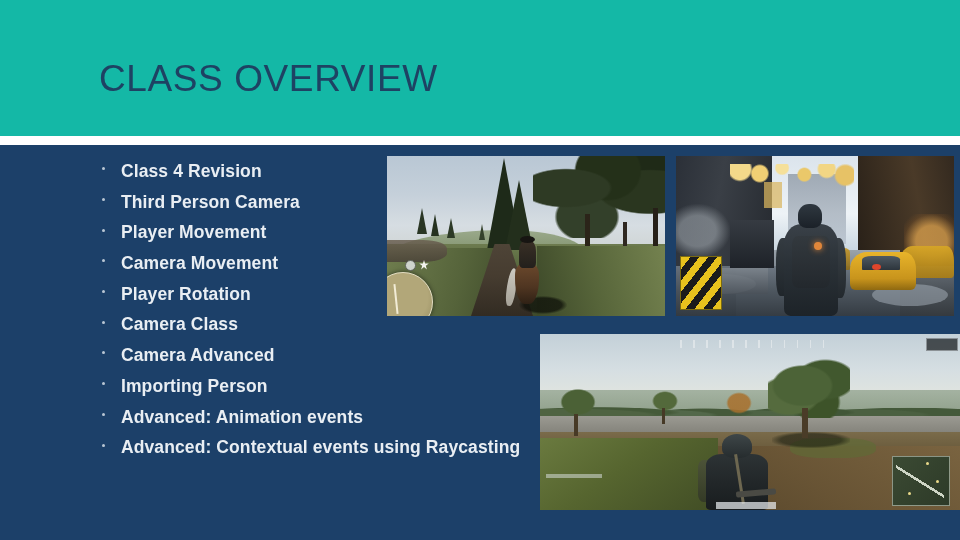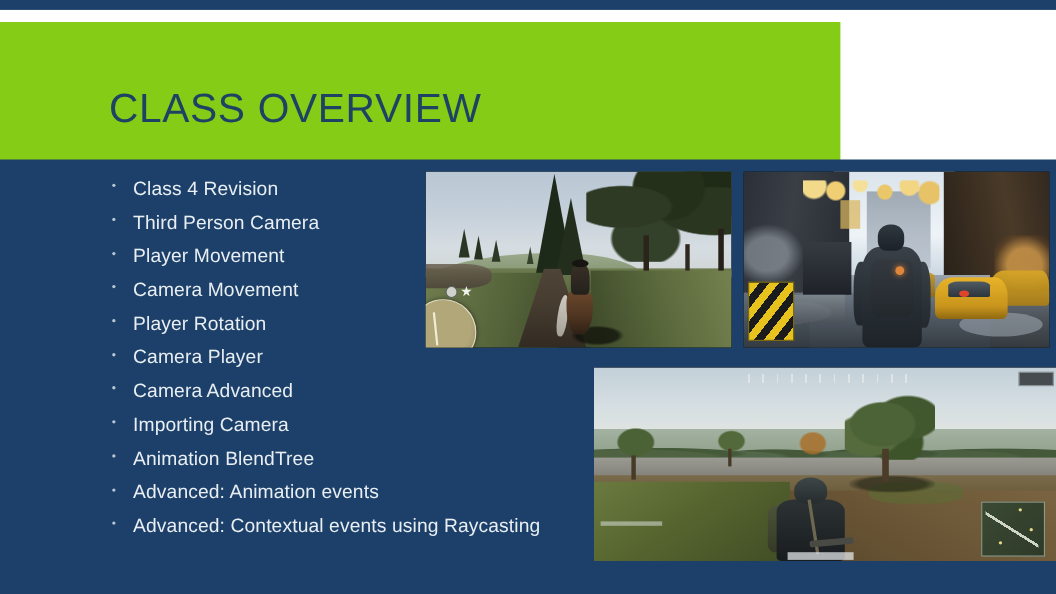--- a/index.html
+++ b/index.html
@@ -29,24 +29,24 @@
     top: 0;
     width: 960px;
     height: 9px;
     background: #1c4069;
   }
 
   
   .title-band {
     position: absolute;
     left: 0;
-    top: 20px;
-    width: 764px;
+    top: 0;
+    width: 960px;
     height: 136px;
-    background: #84cc16;
+    background: #14b8a6;
   }
 
   .slide-title {
     position: absolute;
     left: 99px;
     top: 58px;
     font-size: 37px;
     font-weight: 400;
     letter-spacing: 0.6px;
     color: #1e4263;
@@ -74,20 +74,21 @@
   .bullet-item {
     position: relative;
     height: 30.7px;
     line-height: 30.7px;
     padding-left: 22px;
     color: #e9eef3;
     font-size: 17.5px;
     letter-spacing: 0.1px;
     white-space: nowrap;
     font-family: "Liberation Sans", sans-serif;
+    font-weight: bold;
   }
   .bullet-marker {
     position: absolute;
     left: 3px;
     top: 50%;
     margin-top: -4px;
     width: 3px;
     height: 3px;
     background: #b9c6d4;
     border-radius: 50%;
@@ -456,33 +457,29 @@
     <div class="bullet-item">
       <span class="bullet-marker"></span>
       <span>Camera Movement</span>
     </div>
     <div class="bullet-item">
       <span class="bullet-marker"></span>
       <span>Player Rotation</span>
     </div>
     <div class="bullet-item">
       <span class="bullet-marker"></span>
-      <span>Camera Player</span>
+      <span>Camera Class</span>
     </div>
     <div class="bullet-item">
       <span class="bullet-marker"></span>
       <span>Camera Advanced</span>
     </div>
     <div class="bullet-item">
       <span class="bullet-marker"></span>
-      <span>Importing Camera</span>
-    </div>
-    <div class="bullet-item">
-      <span class="bullet-marker"></span>
-      <span>Animation BlendTree</span>
+      <span>Importing Person</span>
     </div>
     <div class="bullet-item">
       <span class="bullet-marker"></span>
       <span>Advanced: Animation events</span>
     </div>
     <div class="bullet-item">
       <span class="bullet-marker"></span>
       <span>Advanced: Contextual events using Raycasting</span>
     </div>
   </div>

